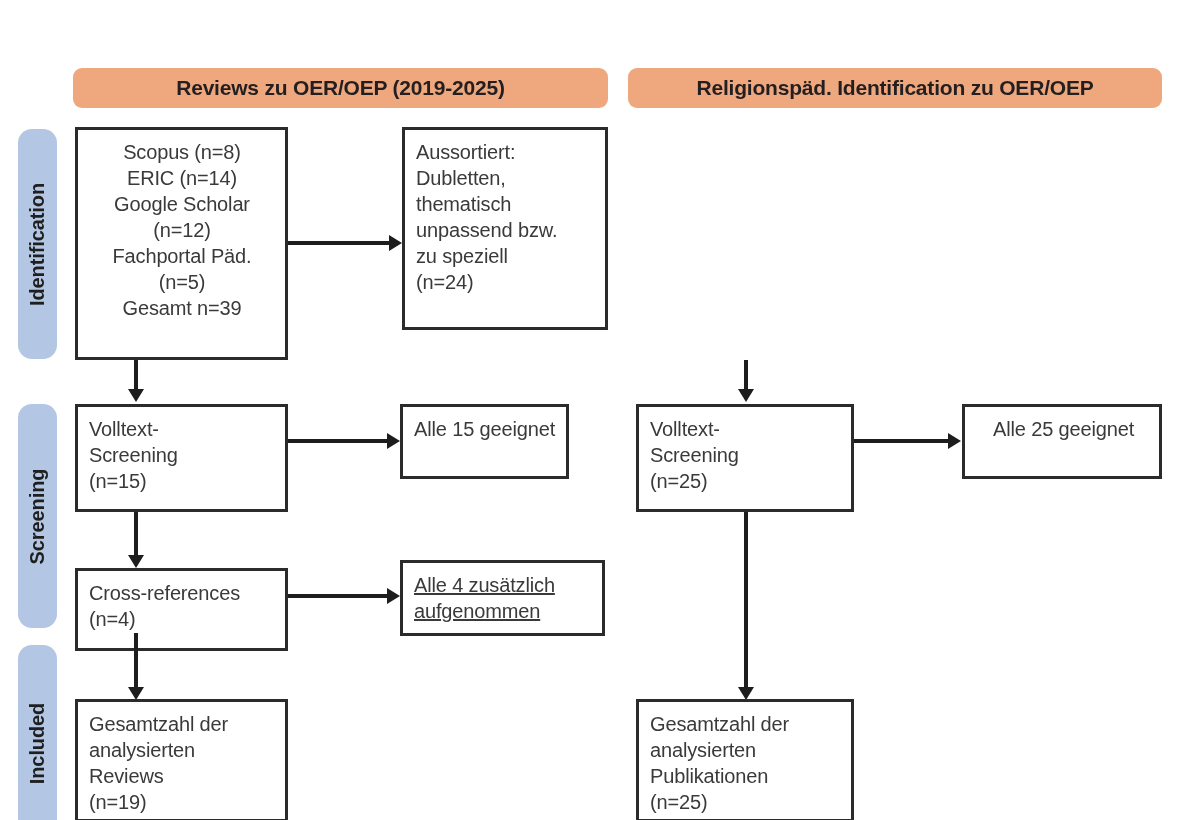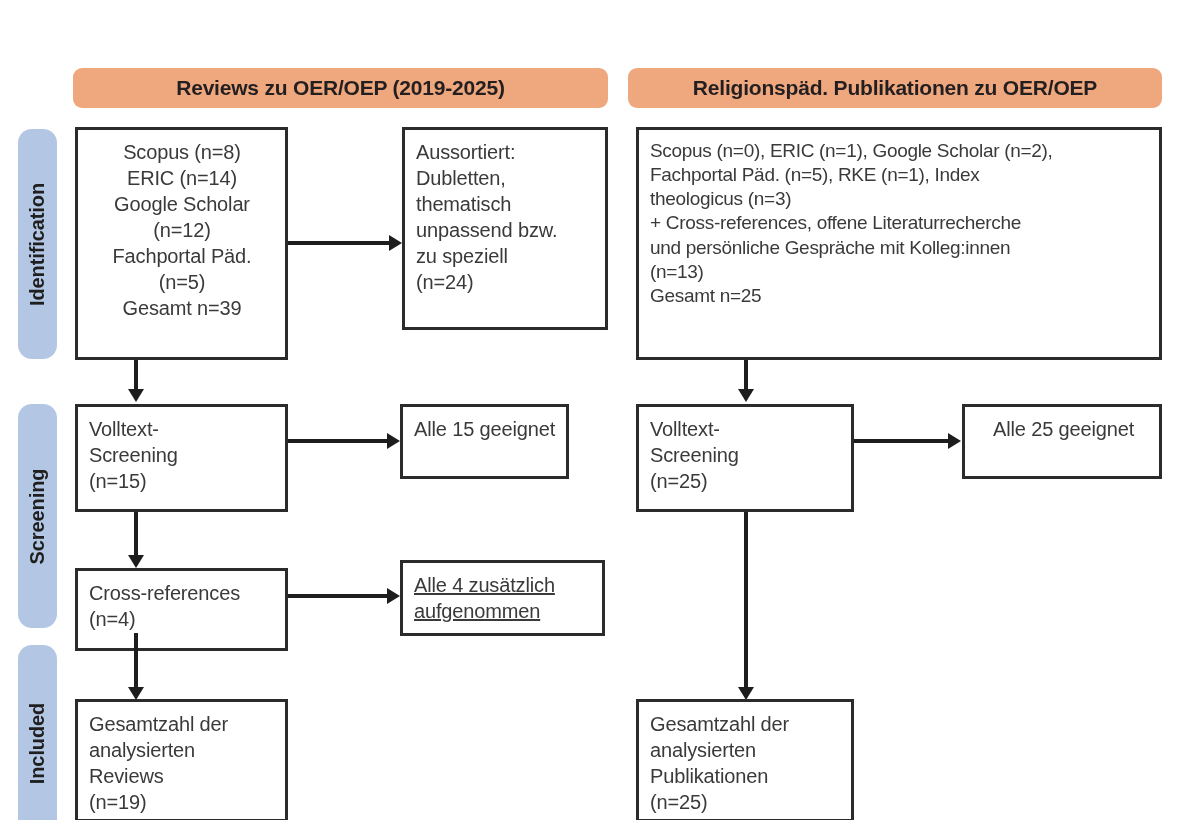--- a/index.html
+++ b/index.html
@@ -98,21 +98,21 @@
     border-left: 13px solid #1d1d1d;
   }
 </style>
 </head>
 <body>
 
 <div id="canvas">
 
   <div class="banner" style="left:73px; top:21px; width:535px; height:40px;">Reviews zu OER/OEP (2019-2025)</div>
 
-  <div class="banner" style="left:628px; top:21px; width:534px; height:40px;">Religionspäd. Publikationen zu OER/OEP</div>
+  <div class="banner" style="left:628px; top:21px; width:534px; height:40px;">Religionspäd. Identification zu OER/OEP</div>
 
   <div class="stage-pill" style="left:18px; top:82px; width:39px; height:230px;">
     <span>Identification</span>
   </div>
 
   <div class="stage-pill" style="left:18px; top:357px; width:39px; height:224px;">
     <span>Screening</span>
   </div>
 
   <div class="stage-pill" style="left:18px; top:598px; width:39px; height:196px;">
@@ -162,27 +162,20 @@
   <div class="arrow-right" style="left:387px; top:541px;"></div>
 
   <div class="conn v" style="left:134px; top:586px; height:56px;"></div>
   <div class="arrow-down" style="left:128px; top:640px;"></div>
 
   <div class="box" style="left:75px; top:652px; width:213px; height:123px;">Gesamtzahl der
 analysierten
 Reviews
 (n=19)</div>
 
-  <div class="box small-type" style="left:636px; top:80px; width:526px; height:233px;">Scopus (n=0), ERIC (n=1), Google Scholar (n=2),
-Fachportal Päd. (n=5), RKE (n=1), Index
-theologicus (n=3)
-+ Cross-references, offene Literaturrecherche
-und persönliche Gespräche mit Kolleg:innen
-(n=13)
-Gesamt n=25</div>
 
   <div class="conn v" style="left:744px; top:313px; height:31px;"></div>
   <div class="arrow-down" style="left:738px; top:342px;"></div>
 
   <div class="box" style="left:636px; top:357px; width:218px; height:108px;">Volltext-
 Screening
 (n=25)</div>
 
   <div class="box" style="left:962px; top:357px; width:200px; height:75px;padding-left:28px;">Alle 25 geeignet</div>
 

